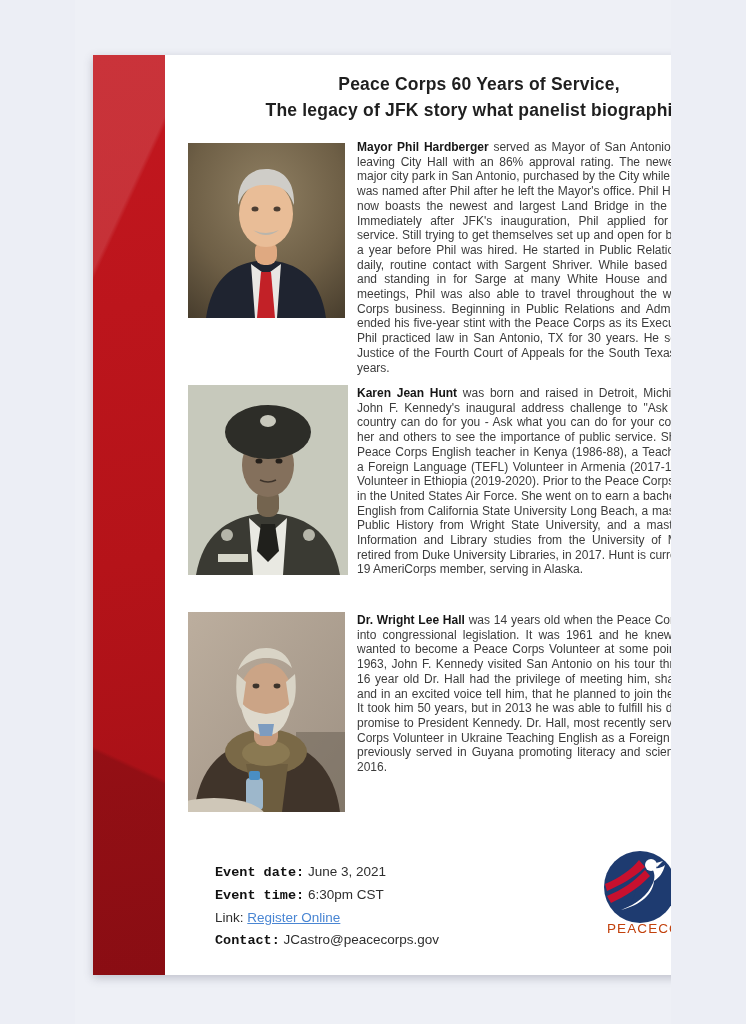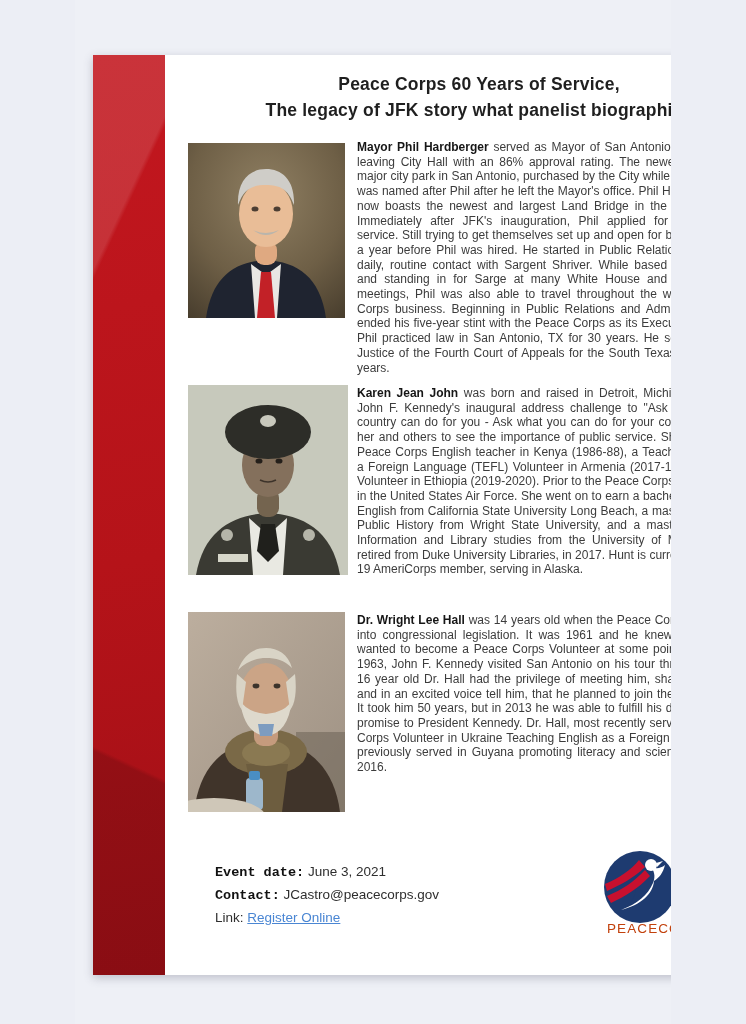--- a/index.html
+++ b/index.html
@@ -80,21 +80,21 @@
         <ellipse cx="80" cy="36" rx="8" ry="6" fill="#c9c9bd"></ellipse>
         <circle cx="39" cy="150" r="6" fill="#b5b5a9"></circle>
         <circle cx="121" cy="150" r="6" fill="#b5b5a9"></circle>
         <rect x="30" y="169" width="30" height="8" fill="#d6d6c9"></rect>
         <ellipse cx="71" cy="76" rx="3.5" ry="2.6" fill="#241f1a"></ellipse>
         <ellipse cx="91" cy="76" rx="3.5" ry="2.6" fill="#241f1a"></ellipse>
         <path d="M72 95 Q80 99 88 95" stroke="#3d332a" stroke-width="1.6" fill="none"></path>
       </svg>
     </div>
     <div class="bio-text" style="top:331px">
-      <b>Karen Jean John</b>
+      <b>Karen Jean Hunt</b>
       <span>was born and raised in Detroit, Michigan. President John F. Kennedy's inaugural address challenge to "Ask not what your country can do for you - Ask what you can do for your country," inspired her and others to see the importance of public service. She served as a Peace Corps English teacher in Kenya (1986-88), a Teaching English as a Foreign Language (TEFL) Volunteer in Armenia (2017-19) and a TEFL Volunteer in Ethiopia (2019-2020). Prior to the Peace Corps, Hunt enlisted in the United States Air Force. She went on to earn a bachelor's degree in English from California State University Long Beach, a master's degree in Public History from Wright State University, and a master's degree in Information and Library studies from the University of Michigan. Hunt retired from Duke University Libraries, in 2017. Hunt is currently a COVID-19 AmeriCorps member, serving in Alaska.</span>
     </div>
 
     <div class="bio-photo" style="top:557px">
       <svg width="157" height="200" viewBox="0 0 157 200">
         <defs>
           <linearGradient id="bg3" x1="0" y1="0" x2="1" y2="1">
             <stop offset="0%" stop-color="#bcae9e"></stop>
             <stop offset="100%" stop-color="#9e9183"></stop>
           </linearGradient>
@@ -124,26 +124,30 @@
       <b>Dr. Wright Lee Hall</b>
       <span>was 14 years old when the Peace Corps was signed into congressional legislation. It was 1961 and he knew then, that he wanted to become a Peace Corps Volunteer at some point in his life. In 1963, John F. Kennedy visited San Antonio on his tour through Texas. A 16 year old Dr. Hall had the privilege of meeting him, shaking his hand, and in an excited voice tell him, that he planned to join the Peace Corps. It took him 50 years, but in 2013 he was able to fulfill his dream…and his promise to President Kennedy. Dr. Hall, most recently served as a Peace Corps Volunteer in Ukraine Teaching English as a Foreign Language and previously served in Guyana promoting literacy and science from 2013-2016.</span>
     </div>
 
     <div class="footer">
       <div>
         <b>Event date:</b>
         <span>June 3, 2021</span>
       </div>
       <div>
-        <b>Contact:</b>
-        <span>JCastro@peacecorps.gov</span>
+        <b>Event time:</b>
+        <span>6:30pm CST</span>
       </div>
       <div>
         <span>Link:</span>
         <span class="link">Register Online</span>
+      </div>
+      <div>
+        <b>Contact:</b>
+        <span>JCastro@peacecorps.gov</span>
       </div>
     </div>
 
     <div class="logo">
       <span>
         <svg width="74" height="74" viewBox="0 0 74 74">
           <circle cx="37" cy="37" r="36" fill="#1e3b70"></circle>
           <path d="M2 34 C16 28 28 20 36 10 L42 17 C31 28 17 35 4 41 Z" fill="#c8102e"></path>
           <path d="M4 46 C19 40 32 31 42 20 L47 26 C36 38 21 47 8 53 Z" fill="#c8102e"></path>
           <path d="M18 60 C34 54 45 45 50 33 C53 26 51 20 47 16 C52 19 57 19 62 15 C60 23 56 28 51 31 C50 44 38 55 18 60 Z" fill="#ffffff"></path>

